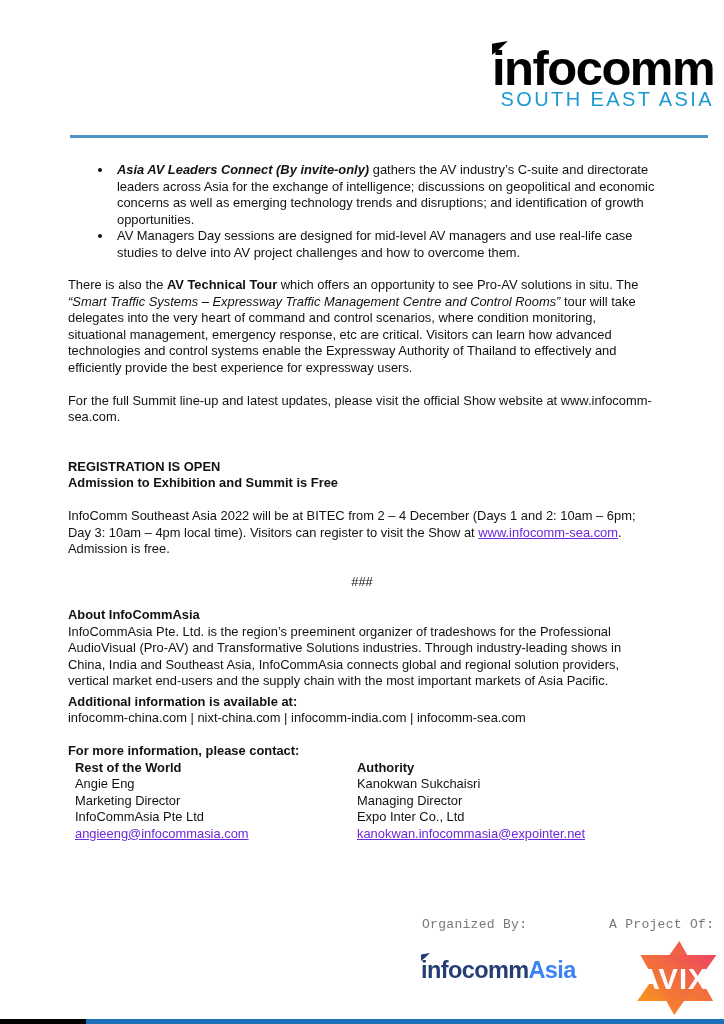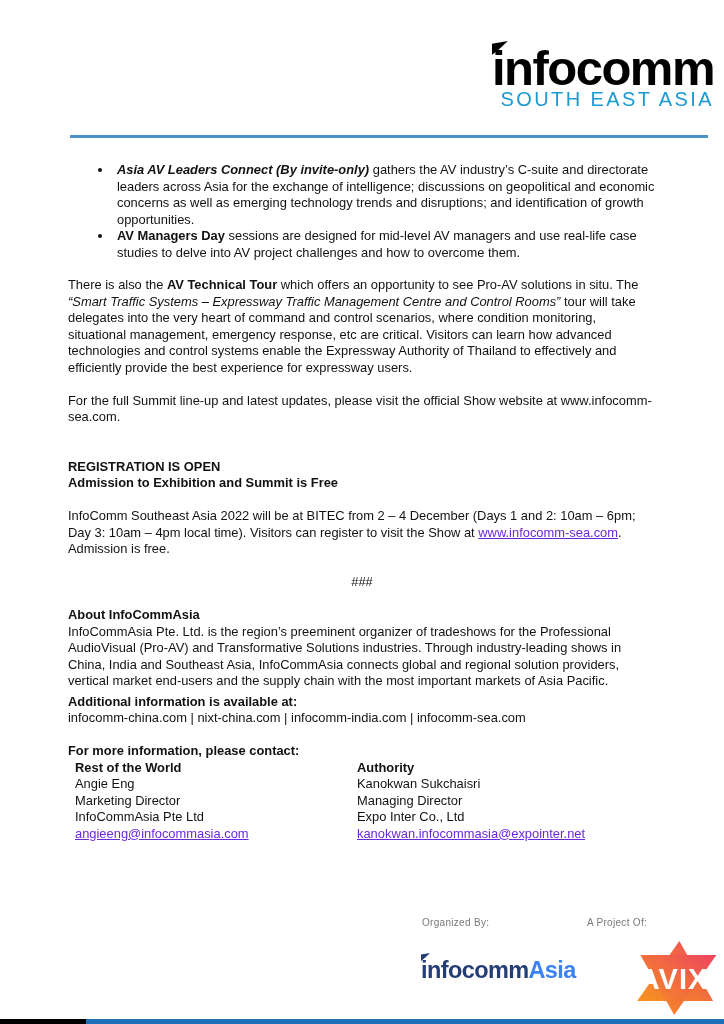--- a/index.html
+++ b/index.html
@@ -35,23 +35,23 @@
   .mb-sm { margin-bottom:4px; }
   .mb-0 { margin-bottom:0; }
   .h-bold { font-weight:bold; }
   .center { text-align:center; }
   .doc-link { color:#6d28d9; text-decoration:underline; cursor:pointer; }
   .contact-cols { display:flex; padding-left:7px; }
   .col-left { width:282px; }
   .contact-line { display:block; }
 
   
-  .flabel { position:absolute; font-size:10px; color:#77787B; letter-spacing:0.3px; }
+  .flabel { position:absolute; font-size:13px; color:#77787B; letter-spacing:0.3px;font-family:Liberation Mono, monospace; }
   .lbl-organized { left:422px; top:910px; }
-  .lbl-project { left:587px; top:910px; }
+  .lbl-project { left:609px; top:910px; }
   .ica { position:absolute; left:421px; top:950px; font-size:23.5px; font-weight:bold; letter-spacing:-0.6px; }
   .ica-info { color:#243D74; position:relative; }
   .ica-flag { position:absolute; top:-4px; left:0; width:9px; height:8px; background:#243D74;
               clip-path: polygon(0 100%, 0 20%, 100% 0, 42% 62%); }
   .ica-asia { color:#3b82f6; }
   .avixa { position:absolute; left:600px; top:932px; width:170px; height:78px; }
   .bar-blue { position:absolute; left:0; right:0; bottom:0; height:12px; background:#1D70B7; }
   .bar-black { position:absolute; left:0; bottom:0; height:12px; width:86px; background:#000; }
 </style>
 </head>
@@ -64,21 +64,21 @@
       <span class="brand-flag"></span><span>infocomm</span>
     </div>
     <div class="brand-sub">SOUTH EAST ASIA</div>
   </div>
   <div class="rule"></div>
 
   <div class="doc-body">
 
     <ul class="bullets">
       <li><span style="font-weight: bold; font-style: italic;">Asia AV Leaders Connect (By invite-only) </span><span>gathers the AV industry’s C-suite and directorate leaders across Asia for the exchange of intelligence; discussions on geopolitical and economic concerns as well as emerging technology trends and disruptions; and identification of growth opportunities.</span></li>
-      <li><span style="font-weight: bold;">AV Managers Day </span><span>sessions are designed for mid-level AV managers and use real-life case studies to delve into AV project challenges and how to overcome them.</span></li>
+      <li><span style="font-weight: normal;">AV Managers Day </span><span>sessions are designed for mid-level AV managers and use real-life case studies to delve into AV project challenges and how to overcome them.</span></li>
     </ul>
 
     <p class="para"><span>There is also the </span><span style="font-weight: bold;">AV Technical Tour</span><span> which offers an opportunity to see Pro-AV solutions in situ. The </span><span style="font-style: italic;">“Smart Traffic Systems – Expressway Traffic Management Centre and Control Rooms”</span><span> tour will take delegates into the very heart of command and control scenarios, where condition monitoring, situational management, emergency response, etc are critical. Visitors can learn how advanced technologies and control systems enable the Expressway Authority of Thailand to effectively and efficiently provide the best experience for expressway users.</span></p>
 
     <p class="para mb-big"><span>For the full Summit line-up and latest updates, please visit the official Show website at www.infocomm-sea.com.</span></p>
 
     <p class="h-bold mb-0">REGISTRATION IS OPEN</p>
     <p class="h-bold para">Admission to Exhibition and Summit is Free</p>
 
     <p class="para"><span>InfoComm Southeast Asia 2022 will be at BITEC from 2 – 4 December (Days 1 and 2: 10am – 6pm; Day 3: 10am – 4pm local time). Visitors can register to visit the Show at </span><a class="doc-link" href="#">www.infocomm-sea.com</a><span>. Admission is free.</span></p>

